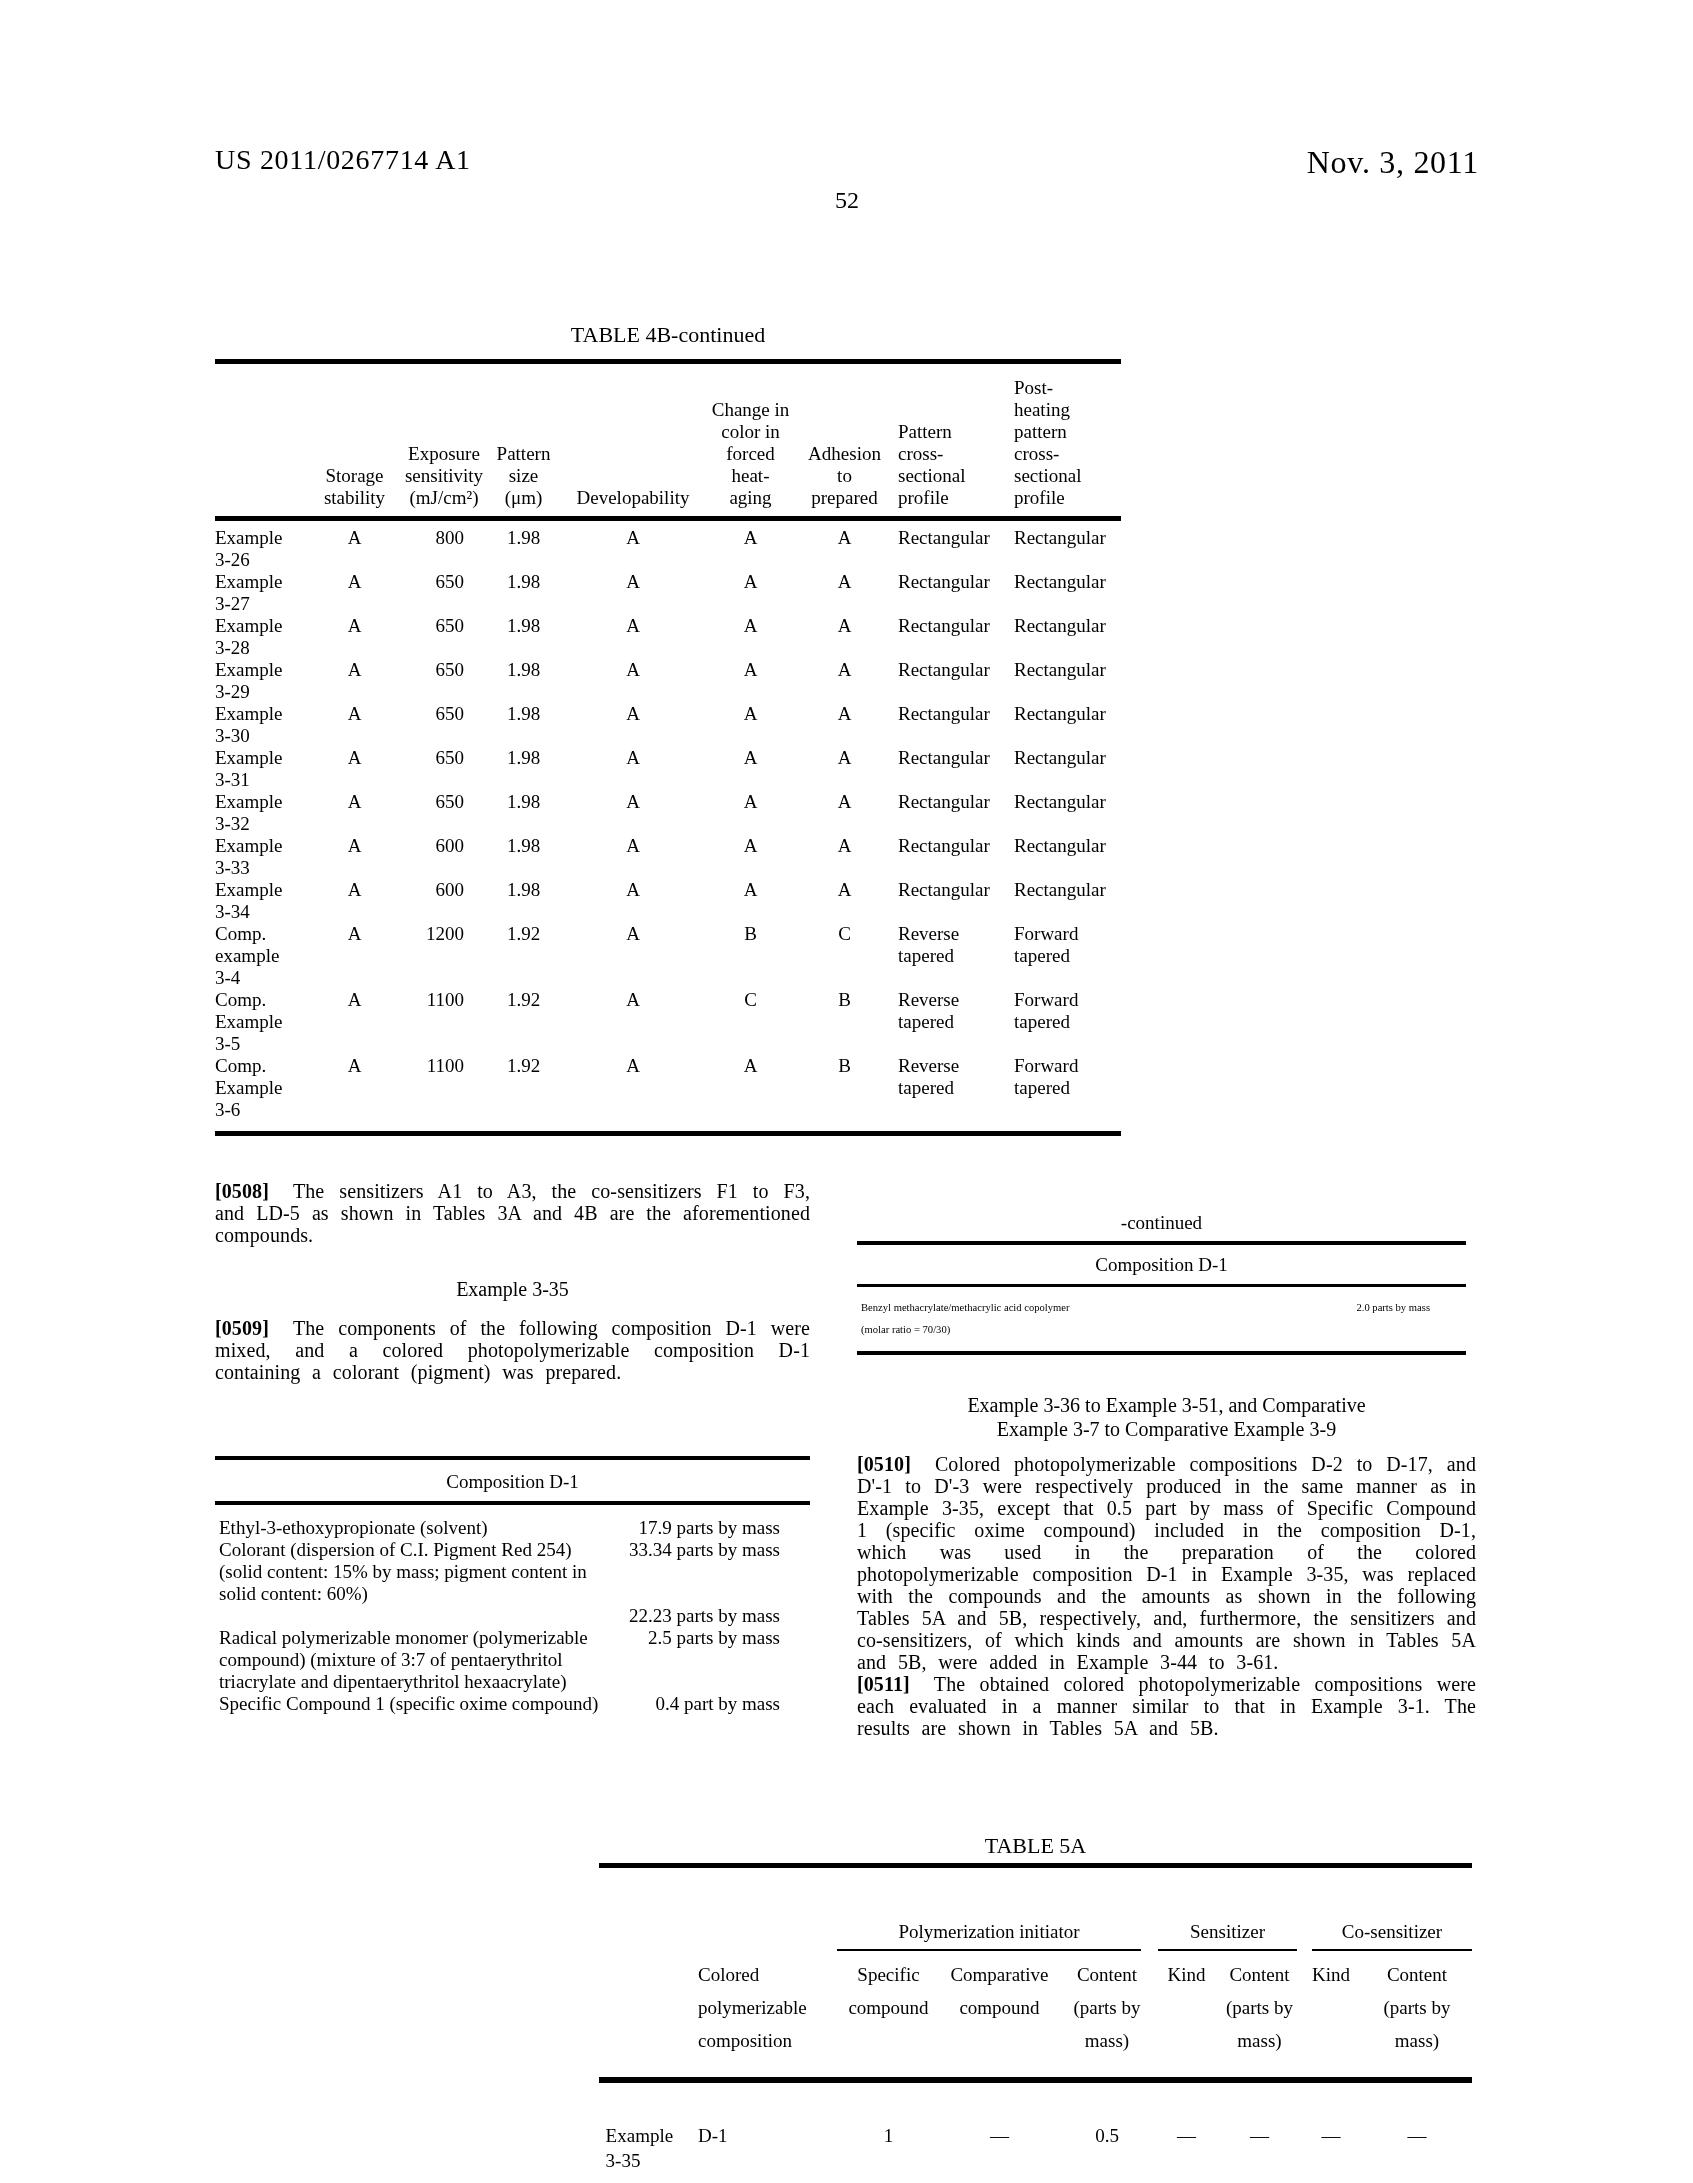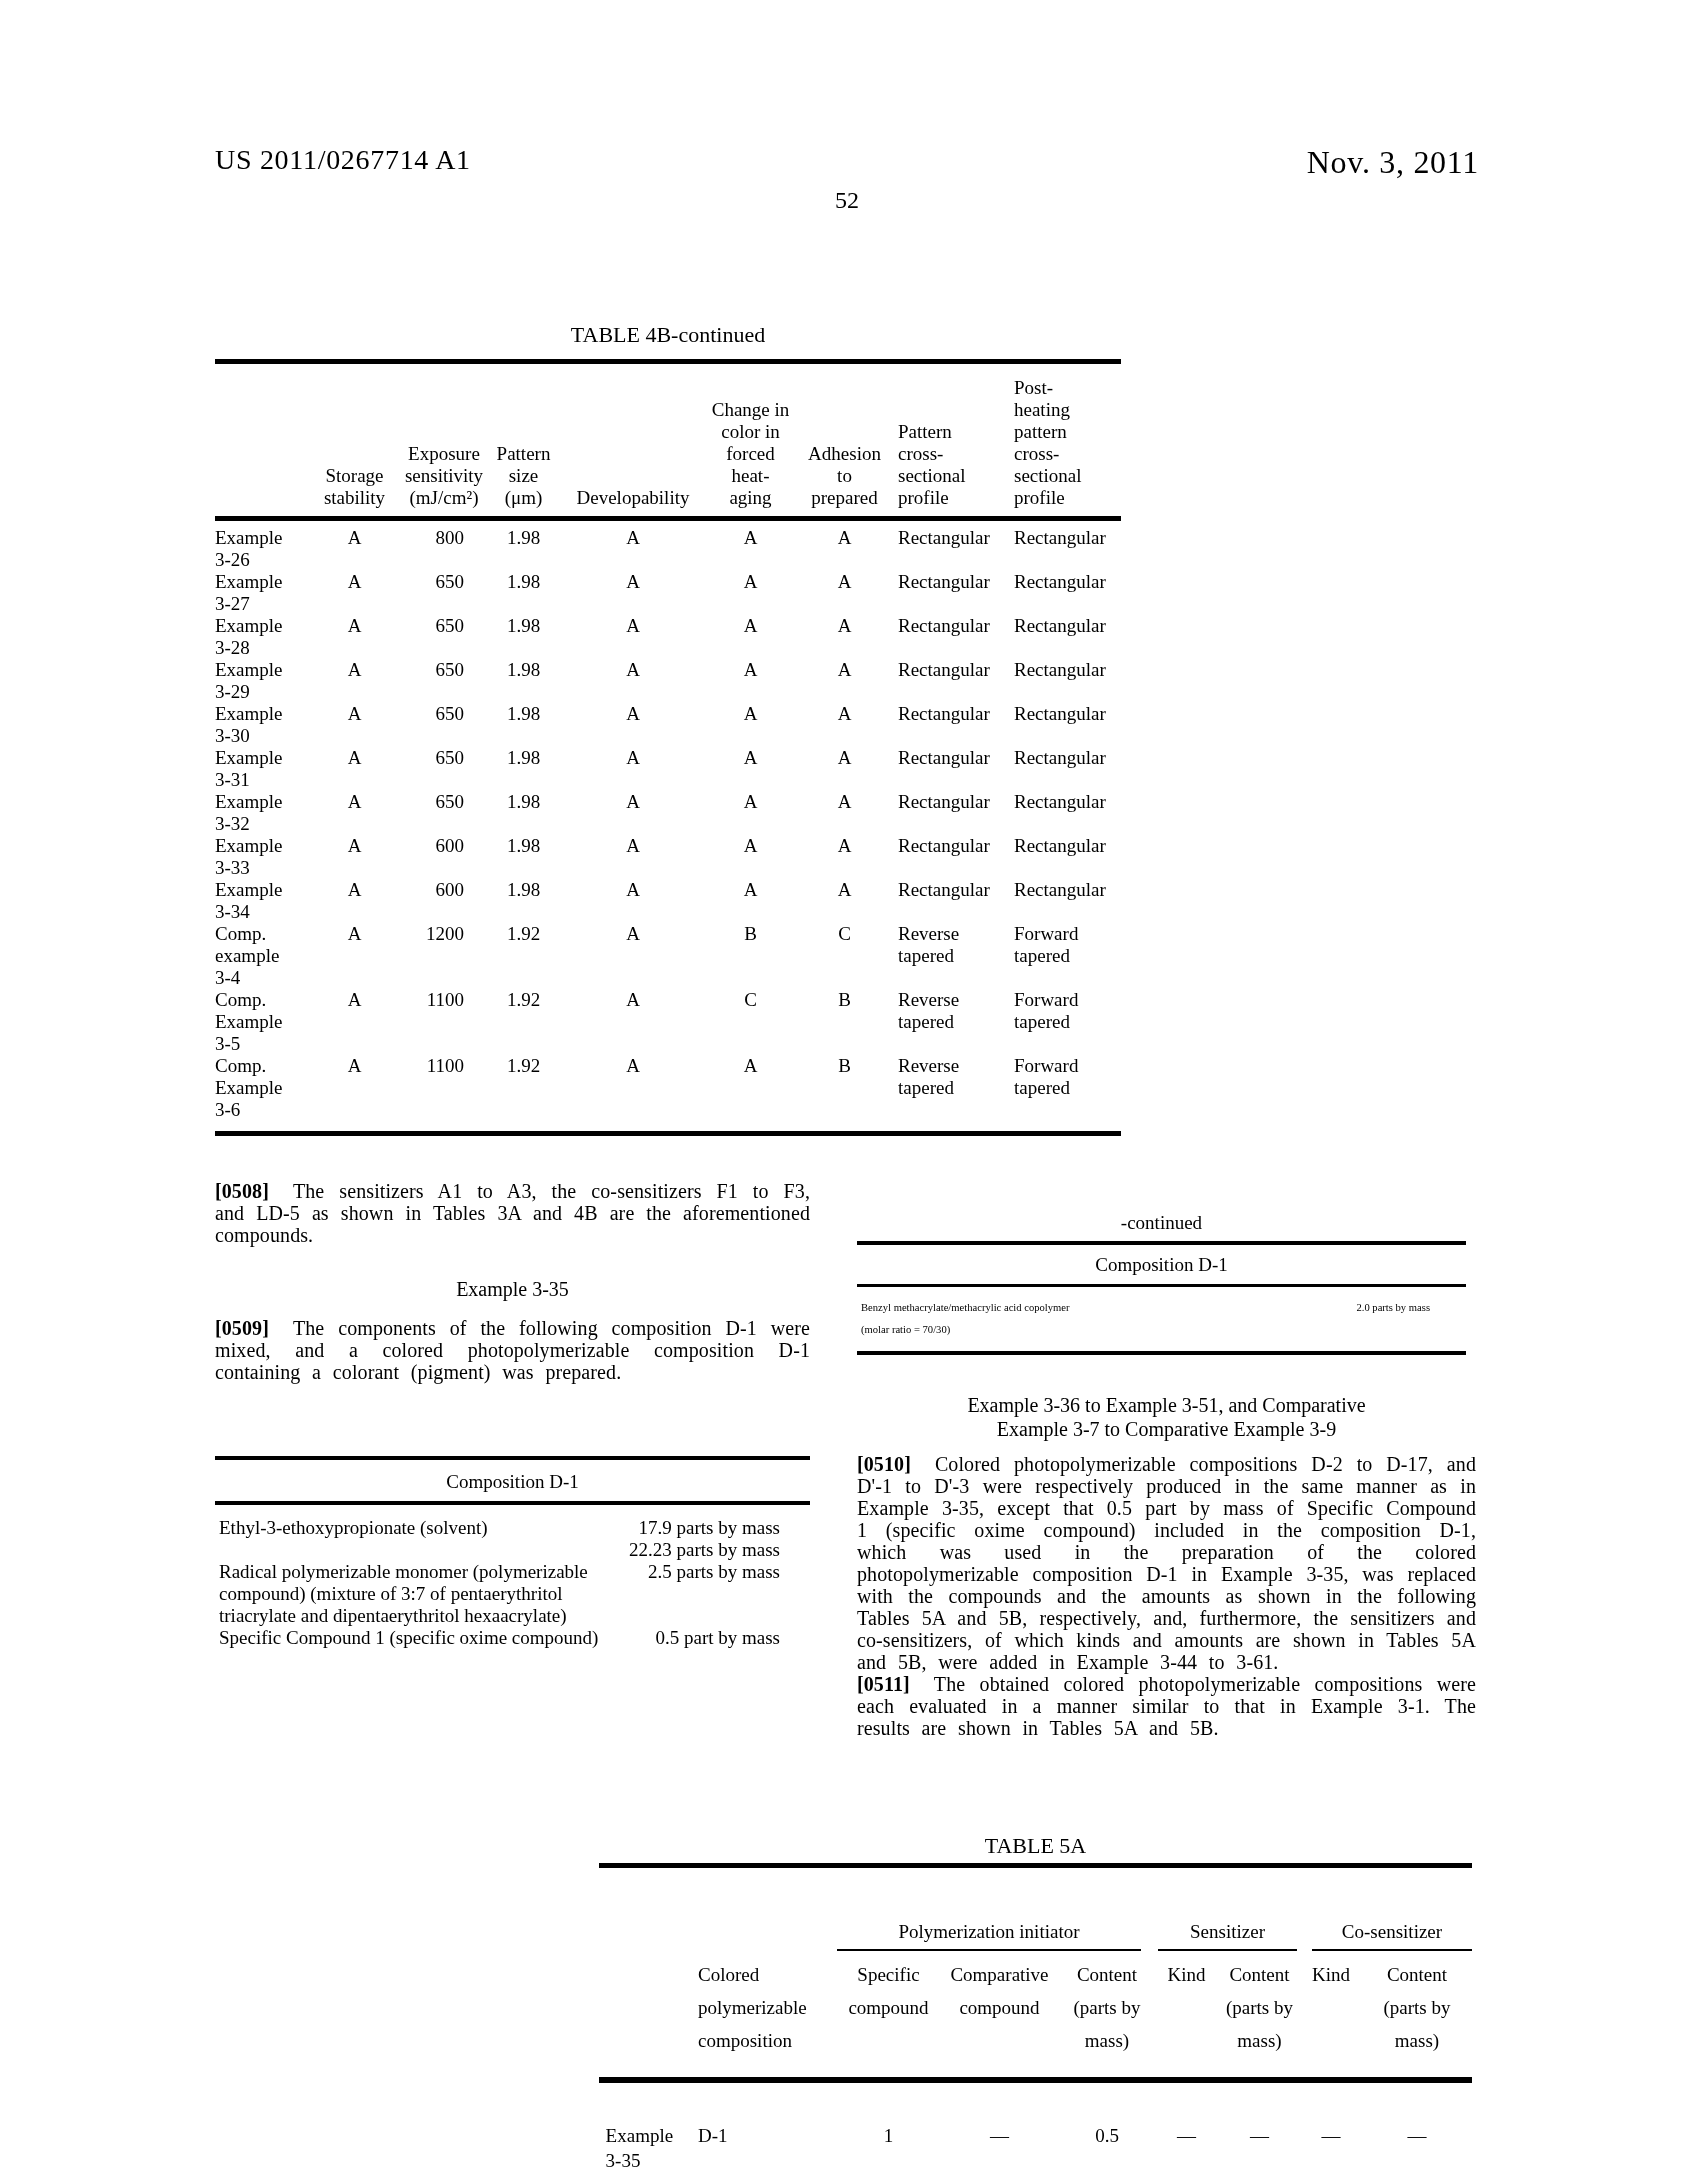--- a/index.html
+++ b/index.html
@@ -285,31 +285,37 @@
   </div>
 
   <div class="abs lcol comp-table" style="top:1456px;">
     <div class="comp-caption">Composition D-1</div>
     <div class="comp-items">
         <div class="comp-item">
           <div class="comp-name">Ethyl-3-ethoxypropionate (solvent)</div>
           <div class="comp-amount">17.9 parts by mass</div>
         </div>
         <div class="comp-item">
+          <div class="comp-name">Colorant (dispersion of C.I. Pigment Red 254)
+(solid content: 15% by mass; pigment content in
+solid content: 60%)</div>
+          <div class="comp-amount">33.34 parts by mass</div>
+        </div>
+        <div class="comp-item">
           <div class="comp-amount">22.23 parts by mass</div>
         </div>
         <div class="comp-item">
           <div class="comp-name">Radical polymerizable monomer (polymerizable
 compound) (mixture of 3:7 of pentaerythritol
 triacrylate and dipentaerythritol hexaacrylate)</div>
           <div class="comp-amount">2.5 parts by mass</div>
         </div>
         <div class="comp-item">
           <div class="comp-name">Specific Compound 1 (specific oxime compound)</div>
-          <div class="comp-amount">0.5 part by mass</div>
+          <div class="comp-amount">0.4 part by mass</div>
         </div>
       </div>
   </div>
 
   <div class="abs cont-wrap">
     <div class="cont-caption">-continued</div>
     <div class="cont-box">
       <div class="comp-caption">Composition D-1</div>
       <div class="comp-items">
           <div class="comp-item">

